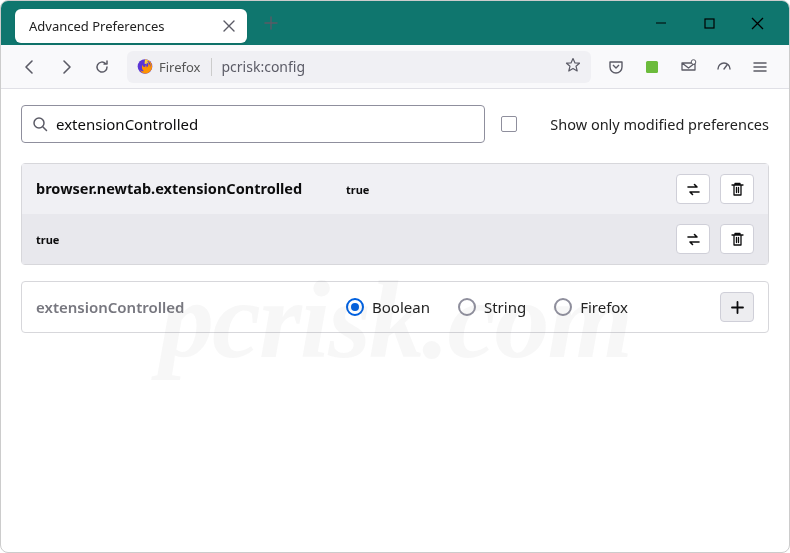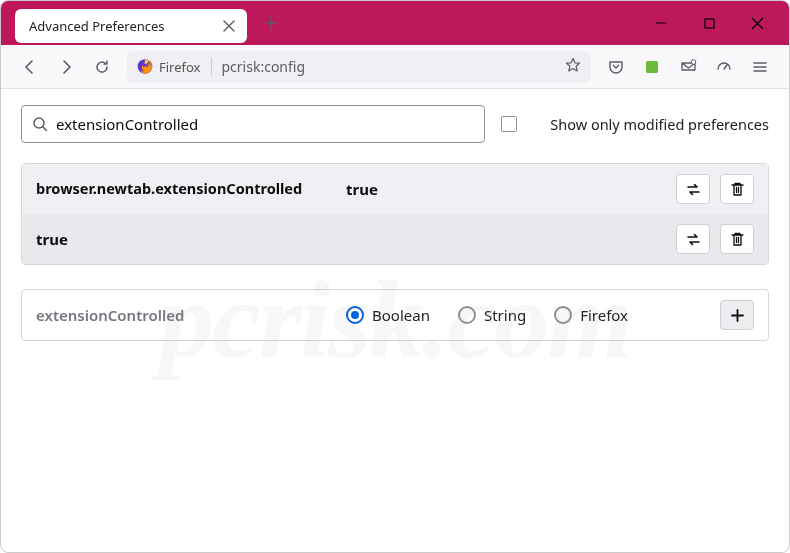--- a/index.html
+++ b/index.html
@@ -15,21 +15,21 @@
       border: 1px solid #ccc;
       border-radius: 8px;
       overflow: hidden;
       position: relative;
     }
     
     .titlebar {
       display: flex;
       align-items: center;
       height: 44px;
-      background: #be185d;
+      background: #0f766e;
       padding: 0 10px;
     }
     .tab {
       display: flex;
       align-items: center;
       background: #fff;
       border-radius: 6px;
       height: 34px;
       padding: 0 10px 0 14px;
       width: 232px;
@@ -173,21 +173,21 @@
       width: 16px;
       height: 16px;
       border: 1.5px solid #8f8f9d;
       border-radius: 2px;
       margin-right: 8px;
     }
     
     .pref-table {
       border: 1px solid #d7d7db;
       border-radius: 4px;
-      margin-bottom: 24px;
+      margin-bottom: 16px;
     }
     .pref-row {
       display: flex;
       align-items: center;
       padding: 10px 14px;
       min-height: 44px;
     }
     .pref-row:nth-child(odd) {
       background: #f0f0f4;
     }
@@ -197,21 +197,21 @@
     .pref-name {
       width: 310px;
       font-size: 14.5px;
       font-weight: 700;
       color: #0c0c0d;
       word-break: break-all;
       line-height: 1.35;
     }
     .pref-value {
       flex: 1;
-      font-size: 15px;
+      font-size: 11px;
       font-weight: 700;
       color: #0c0c0d;
     }
     .pref-actions {
       display: flex;
       gap: 10px;
     }
     .act-btn {
       width: 34px;
       height: 30px;

